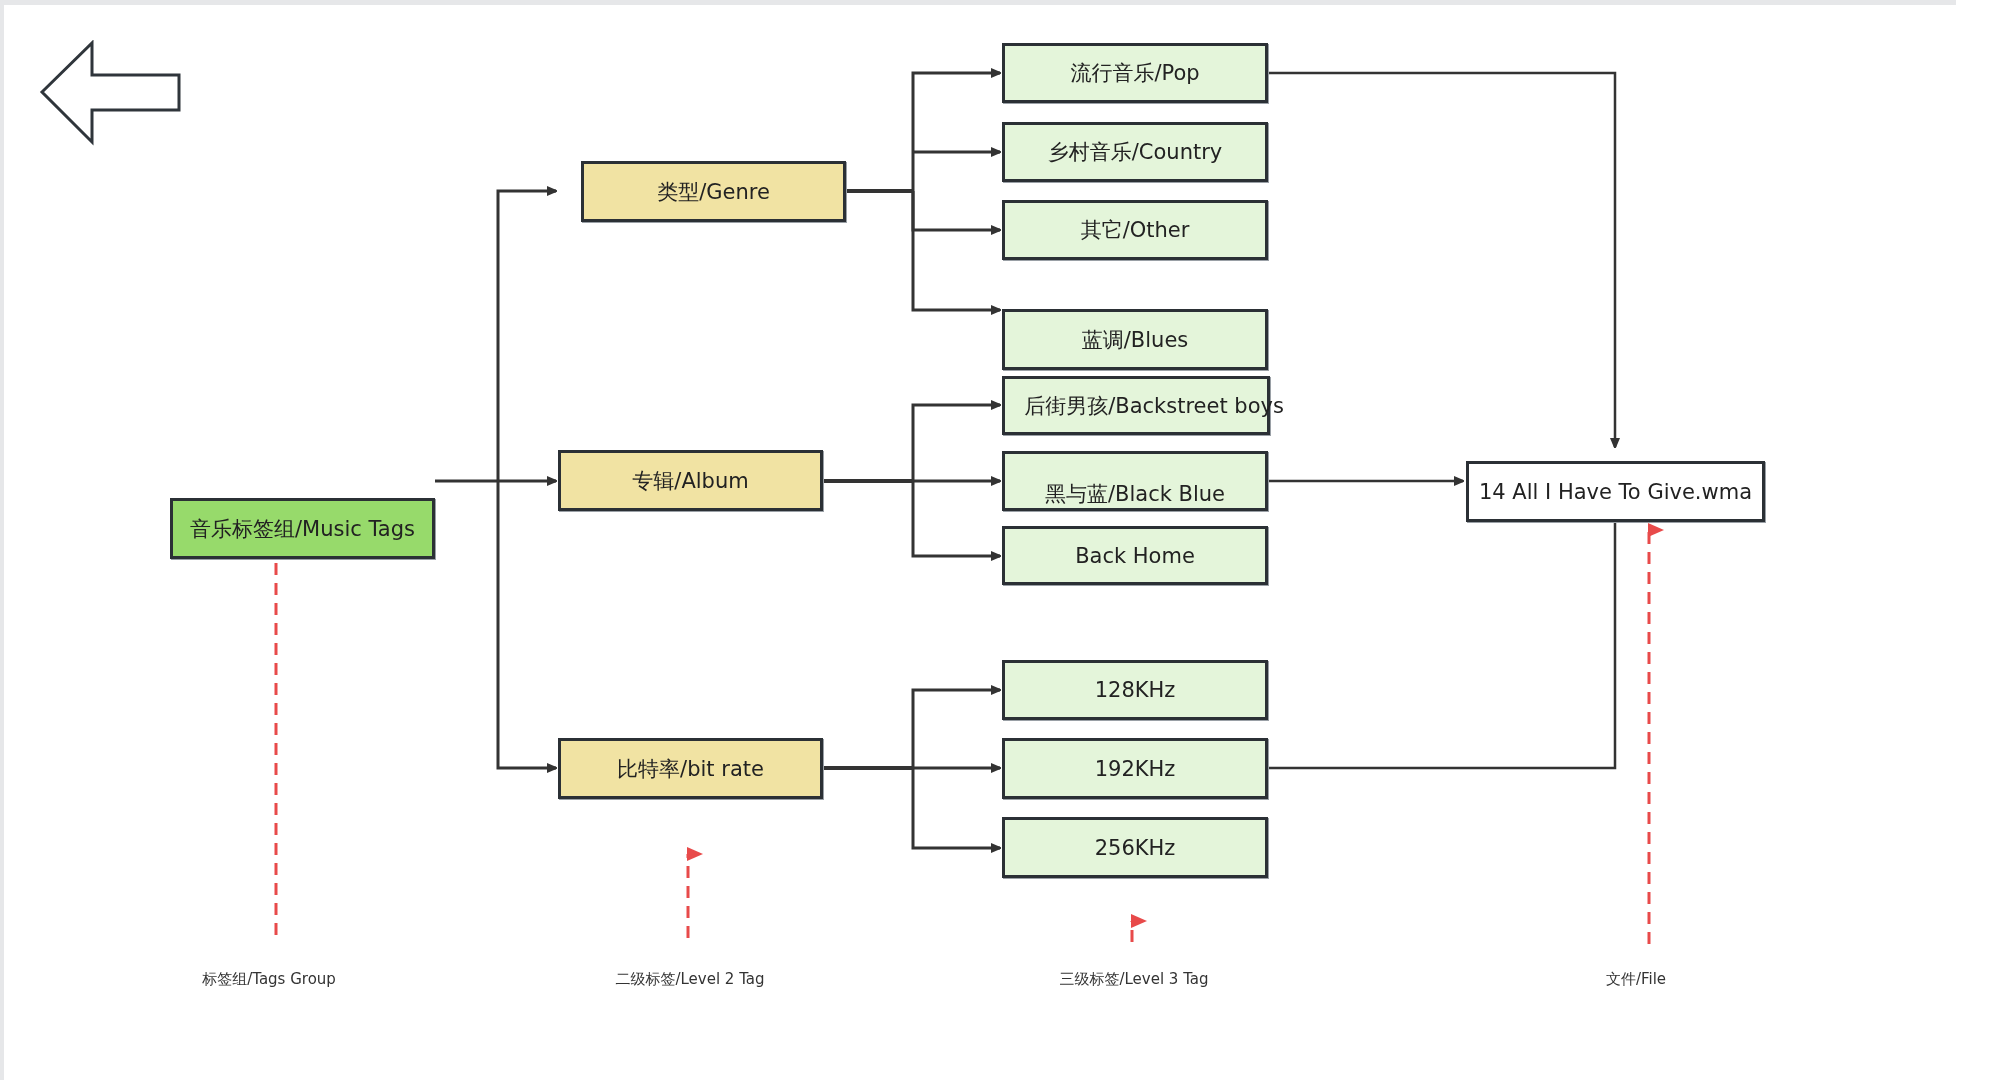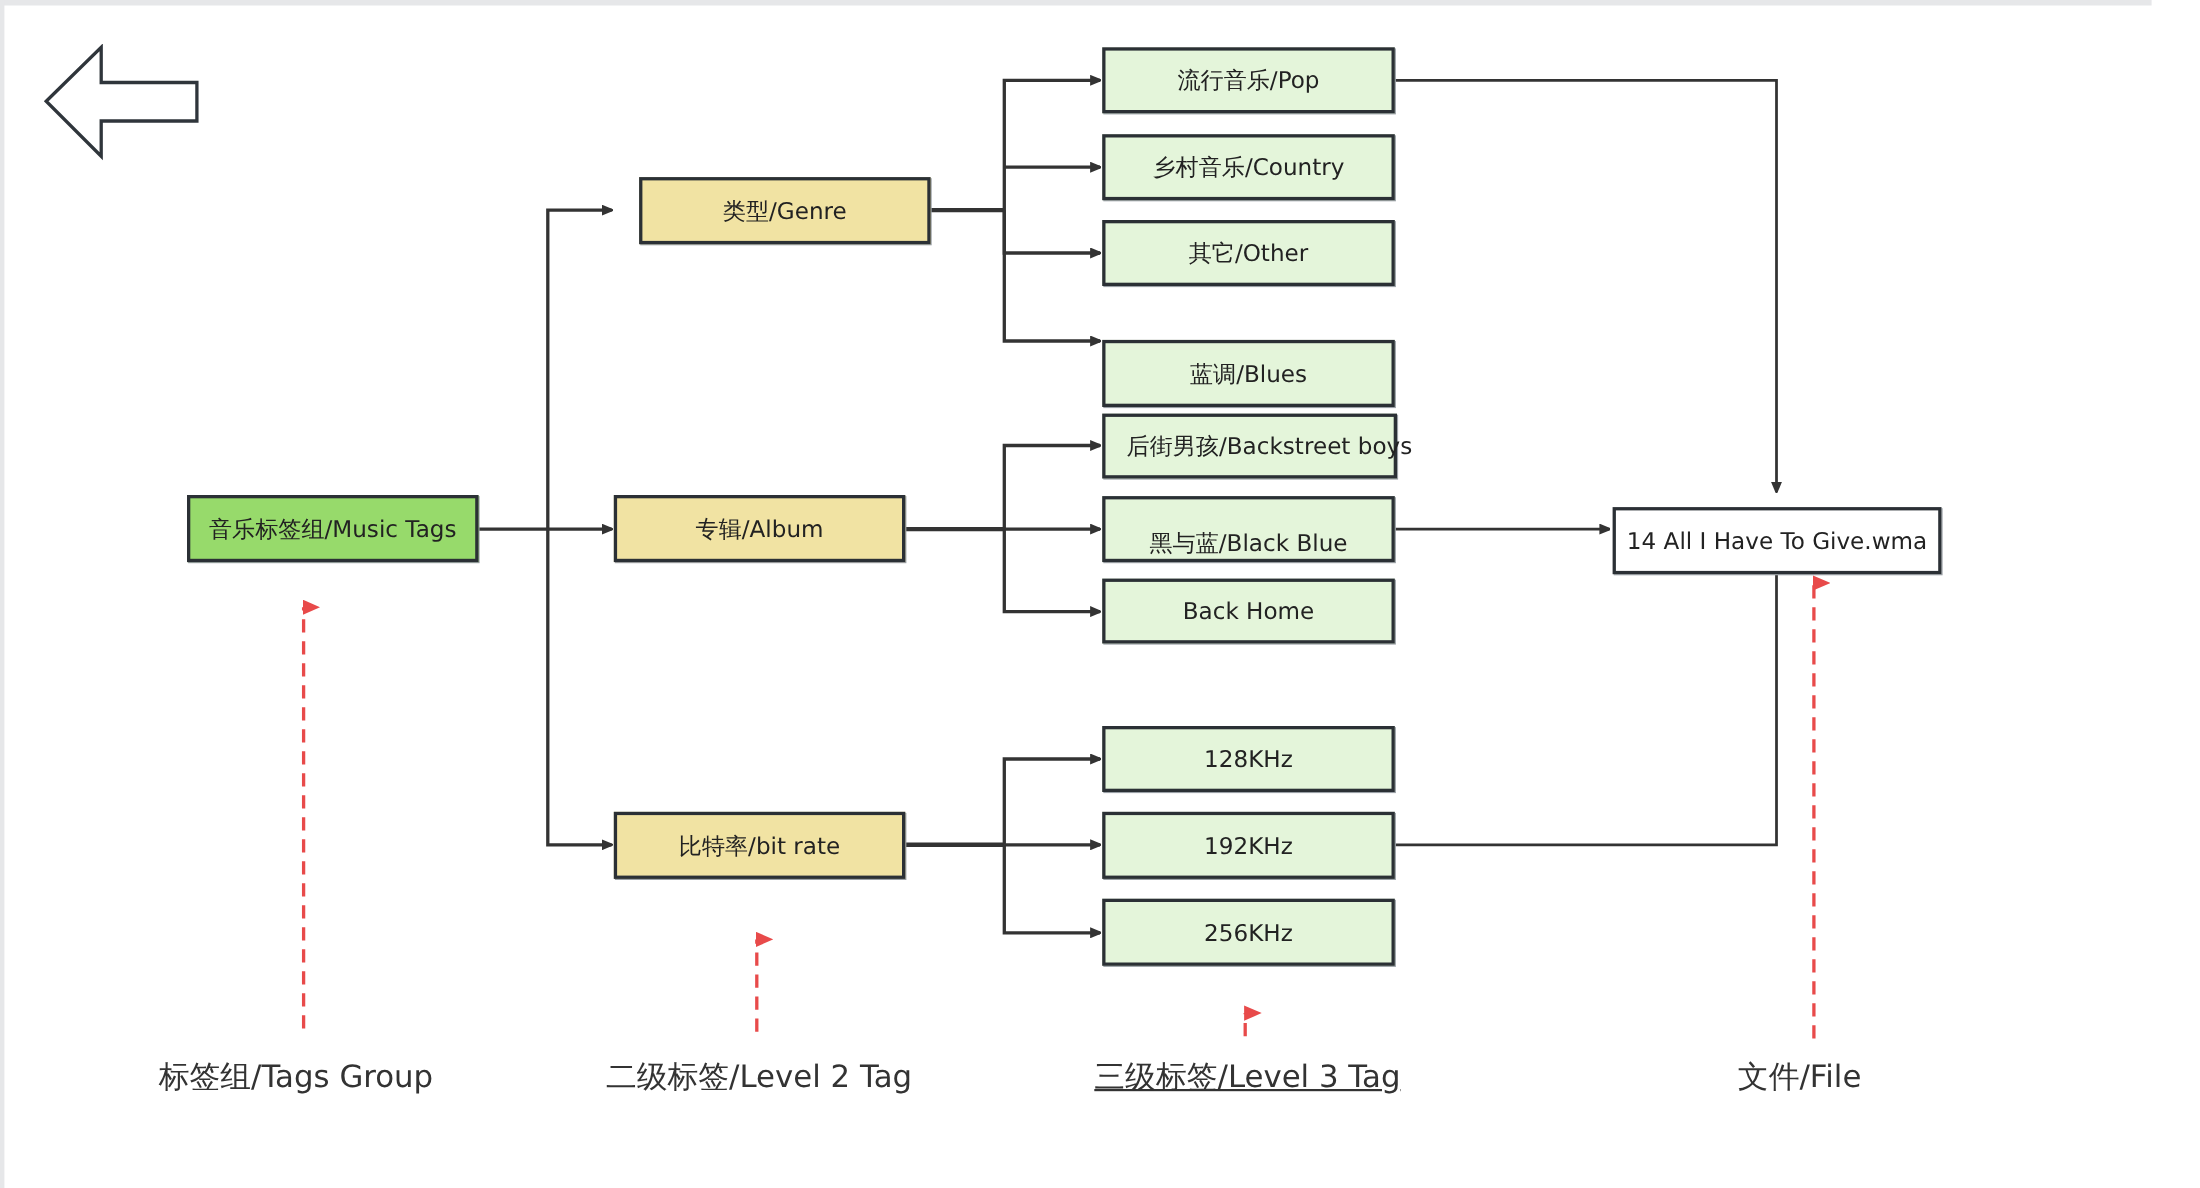--- a/index.html
+++ b/index.html
@@ -4,25 +4,25 @@
 <style>
   html, body { margin:0; padding:0; }
   body { width:2000px; height:1080px; position:relative; background:#ffffff; overflow:hidden;
          font-family:"DejaVu Sans","Liberation Sans",sans-serif; }
   .topbar { position:absolute; left:0; top:0; width:1956px; height:5px; background:#e6e7e9; }
   .leftbar { position:absolute; left:0; top:0; width:4px; height:1080px; background:#e6e7e9; }
   svg.canvas { position:absolute; left:0; top:0; }
   .node { position:absolute; box-sizing:border-box; border:3px solid #2b3035;
           display:flex; align-items:center; justify-content:center;
           font-size:21px; color:#222; white-space:nowrap; box-shadow:1px 1px 0 #9aa0a6; }
-  .lvl1 { background:#97da6b; }
+  .lvl1 { background:#97da6b;margin-top:48px; }
   .lvl2 { background:#f1e3a3; }
   .lvl3 { background:#e4f5da; }
   .file { background:#ffffff;margin-top:11px; }
-  .caption { position:absolute; transform:translate(-50%,-50%); font-size:28px; color:#333; white-space:nowrap; }
+  .caption { position:absolute; transform:translate(-50%,-50%); font-size:15px; color:#333; white-space:nowrap; }
   .back { position:absolute; left:38px; top:40px; cursor:pointer; }
 </style>
 </head>
 <body>
 
 <div class="topbar"></div>
 <div class="leftbar"></div>
 
 <svg class="canvas" width="2000" height="1080">
   <defs>
@@ -119,14 +119,14 @@
 <div class="node lvl3" style="left:1002px;top:817px;width:266px;height:61px;">
   <span>256KHz</span>
 </div>
 
 <div class="node file" style="left:1466px;top:450px;width:299px;height:61px;">
   <span>14 All I Have To Give.wma</span>
 </div>
 
 <div class="caption" style="left:269px;top:979px;">标签组/Tags Group</div>
 <div class="caption" style="left:690px;top:979px;">二级标签/Level 2 Tag</div>
-<div class="caption" style="left:1134px;top:979px;text-decoration:underline;">三级标签/Level 3 Tag</div>
+<div class="caption" style="left:1134px;top:979px;">三级标签/Level 3 Tag</div>
 <div class="caption" style="left:1636px;top:979px;">文件/File</div>
 
 </body></html>

